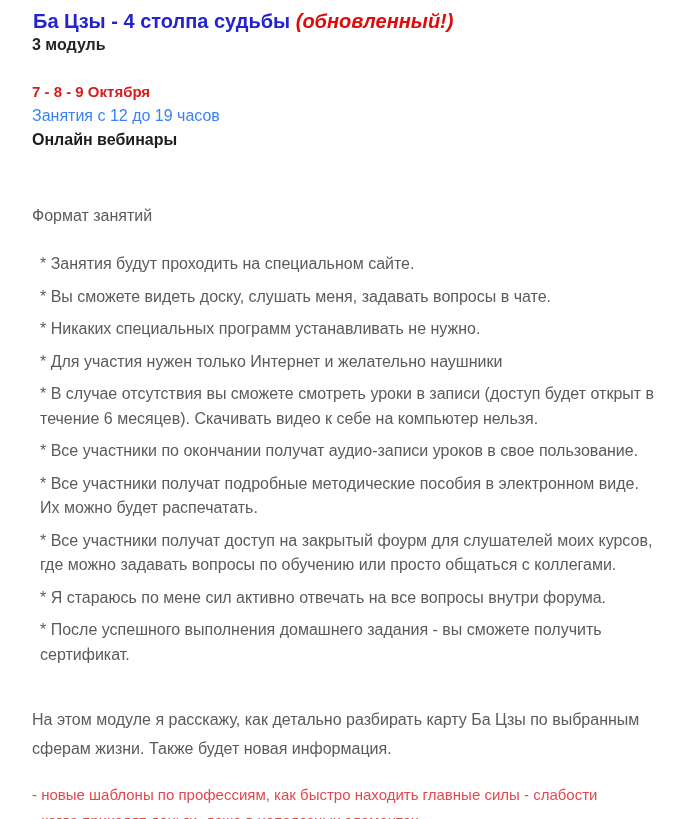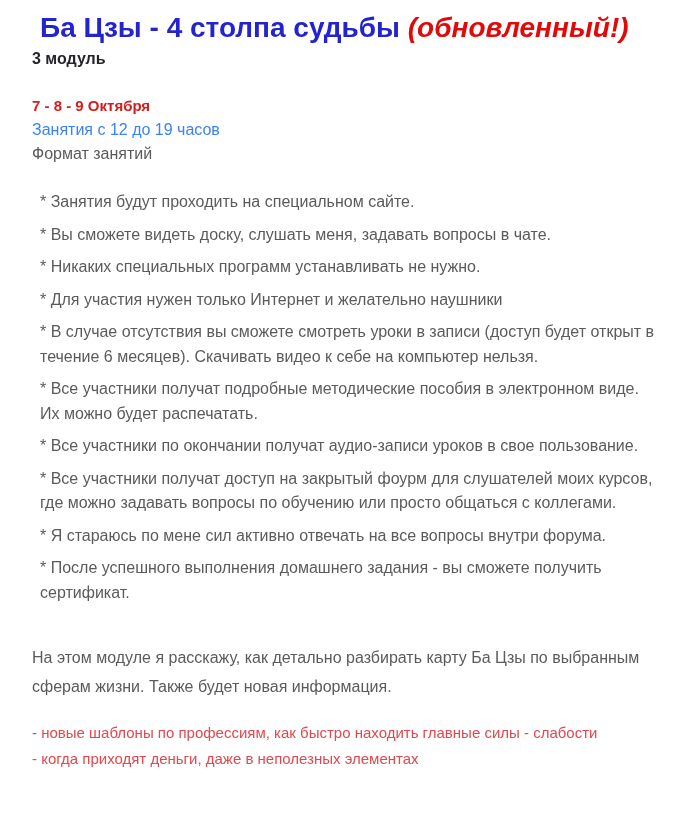--- a/index.html
+++ b/index.html
@@ -11,22 +11,22 @@
     position: relative;
     width: 697px;
     height: 819px;
     box-sizing: border-box;
     padding: 8px 30px 0 32px;
     overflow: hidden;
     background: #ffffff;
     font-family: "Liberation Sans", "DejaVu Sans", sans-serif;
   }
   .course-title {
-    margin: 8px;
-    font-size: 28px;
+    margin: 1px;
+    font-size: 20px;
     line-height: 24px;
     font-weight: 700;
   }
   .course-title .title-main { color: #2424cf; }
   .course-title .title-badge {
     color: #e00a0a;
     font-style: italic;
     font-weight: 700;
   }
   .module-label {
@@ -95,31 +95,32 @@
 <div class="page">
 
   <h1 class="course-title"><span class="title-main" style="color: rgb(36, 36, 207);">Ба Цзы - 4 столпа судьбы</span> <span class="title-badge" style="color: rgb(224, 10, 10);">(обновленный!)</span></h1>
 
   <div class="module-label">3 модуль</div>
 
   <div class="dates-line" style="color: rgb(213, 28, 28);">7 - 8 - 9 Октября</div>
 
   <div class="hours-line">Занятия с 12 до 19 часов</div>
 
+  <div class="webinar-line">Онлайн вебинары</div>
 
   <div class="format-heading">Формат занятий</div>
 
   <div class="format-list">
       <div class="format-item">* Занятия будут проходить на специальном сайте.</div>
       <div class="format-item">* Вы сможете видеть доску, слушать меня, задавать вопросы в чате.</div>
       <div class="format-item">* Никаких специальных программ устанавливать не нужно.</div>
       <div class="format-item">* Для участия нужен только Интернет и желательно наушники</div>
       <div class="format-item">* В случае отсутствия вы сможете смотреть уроки в записи (доступ будет открыт в течение 6 месяцев). Скачивать видео к себе на компьютер нельзя.</div>
+      <div class="format-item">* Все участники по окончании получат аудио-записи уроков в свое пользование.</div>
       <div class="format-item">* Все участники получат подробные методические пособия в электронном виде. Их можно будет распечатать.</div>
-      <div class="format-item">* Все участники по окончании получат аудио-записи уроков в свое пользование.</div>
       <div class="format-item">* Все участники получат доступ на закрытый фоурм для слушателей моих курсов, где можно задавать вопросы по обучению или просто общаться с коллегами.</div>
       <div class="format-item">* Я стараюсь по мене сил активно отвечать на все вопросы внутри форума.</div>
       <div class="format-item">* После успешного выполнения домашнего задания - вы сможете получить сертификат.</div>
     </div>
 
   <p class="module-description">На этом модуле я расскажу, как детально разбирать карту Ба Цзы по выбранным сферам жизни. Также будет новая информация.</p>
 
   <div class="highlights-list" style="color: rgb(226, 72, 78);">
       <div class="highlight-item">- новые шаблоны по профессиям, как быстро находить главные силы - слабости</div>
       <div class="highlight-item">- когда приходят деньги, даже в неполезных элементах</div>

